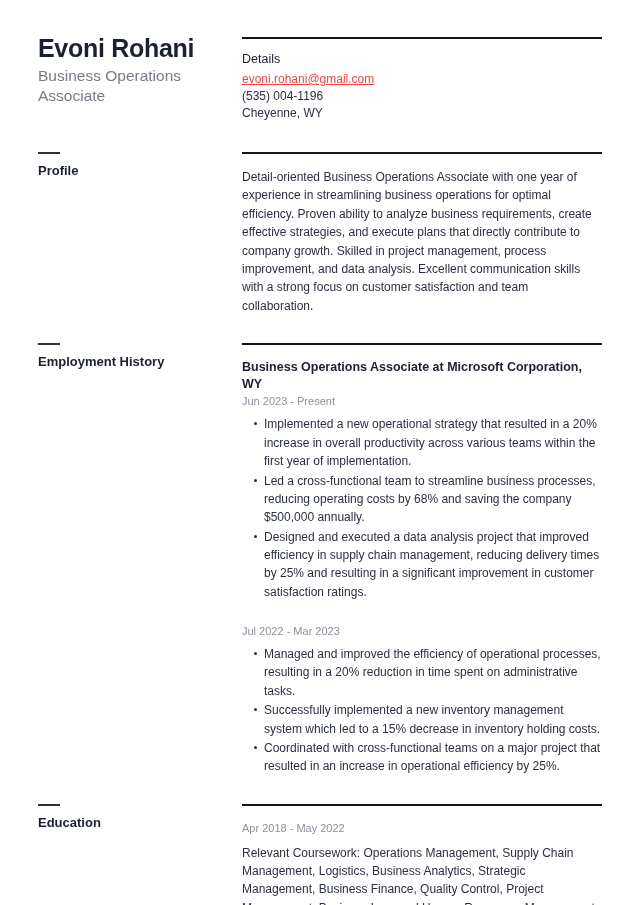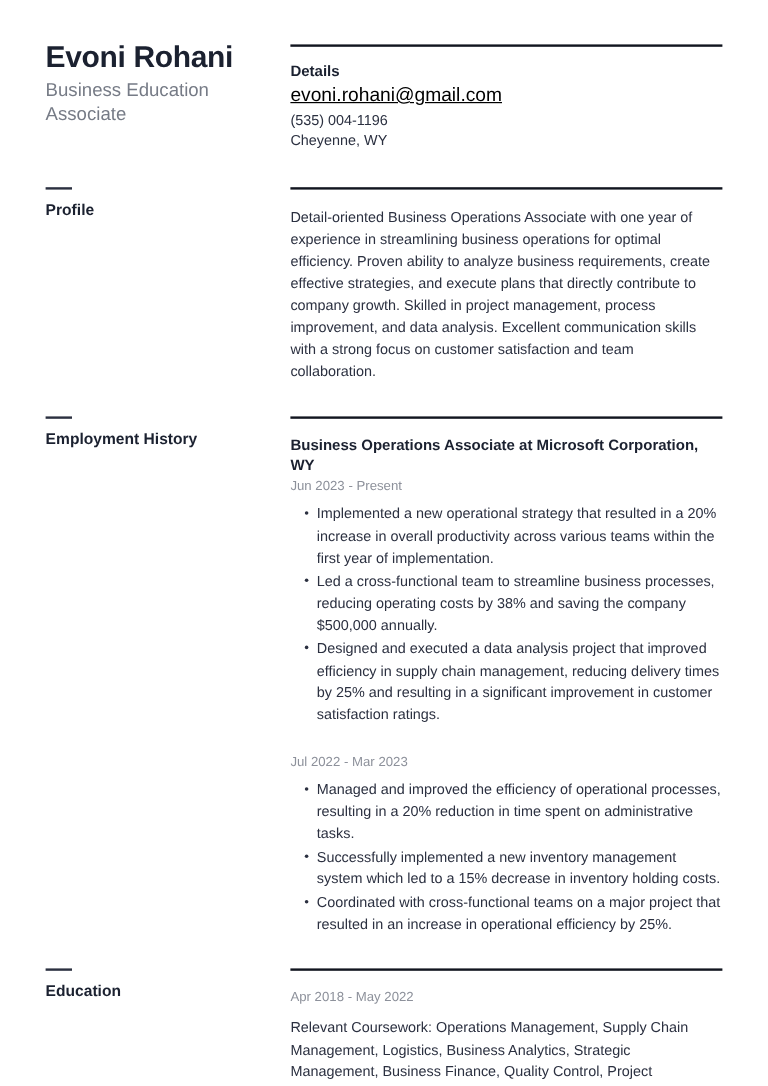--- a/index.html
+++ b/index.html
@@ -80,32 +80,32 @@
   }
   .rule {
     height: 2px;
     background: #11151f;
     width: 100%;
   }
 
   
   .details-heading {
     font-size: 12.5px;
-    font-weight: bold;
+    font-weight: normal;
     color: #1b2130;
     margin-bottom: 3px;
   }
   .details-line {
     font-size: 12px;
     line-height: 1.42;
     color: #2b3040;
   }
   a.link {
-    color: #000000;
-    font-size: 16px;
+    color: #ef4444;
+    font-size: 12px;
     line-height: 1.42;
   }
 
   
   .body-text {
     font-size: 12px;
     line-height: 1.53;
     color: #2b3040;
   }
   .entry-title {
@@ -159,21 +159,21 @@
   .right-pad { padding-top: 14px; }
 </style>
 </head>
 <body>
 
 <div class="page">
 
   <div class="header">
     <div class="header-left">
       <div class="name">Evoni Rohani</div>
-      <div class="job-title">Business Education Associate</div>
+      <div class="job-title">Business Operations Associate</div>
     </div>
     <div class="header-right">
       <div class="rule"></div>
       <div style="height:13px"></div>
       <div class="details-heading">Details</div>
       <div>
         <a class="link" href="#">evoni.rohani@gmail.com</a>
       </div>
       <div class="details-line">(535) 004-1196</div>
       <div class="details-line">Cheyenne, WY</div>
@@ -203,21 +203,21 @@
     </div>
     <div class="col-right">
       <div class="rule"></div>
       <div class="right-pad"></div>
 
       <div class="entry">
         <div class="entry-title">Business Operations Associate at Microsoft Corporation, WY</div>
         <div class="entry-date">Jun 2023 - Present</div>
         <ul class="bullets">
           <li>Implemented a new operational strategy that resulted in a 20% increase in overall productivity across various teams within the first year of implementation.</li>
-          <li>Led a cross-functional team to streamline business processes, reducing operating costs by 38% and saving the company $500,000 annually.</li>
+          <li>Led a cross-functional team to streamline business processes, reducing operating costs by 68% and saving the company $500,000 annually.</li>
           <li>Designed and executed a data analysis project that improved efficiency in supply chain management, reducing delivery times by 25% and resulting in a significant improvement in customer satisfaction ratings.</li>
         </ul>
       </div>
 
       <div class="entry">
         <div class="entry-date">Jul 2022 - Mar 2023</div>
         <ul class="bullets">
           <li>Managed and improved the efficiency of operational processes, resulting in a 20% reduction in time spent on administrative tasks.</li>
           <li>Successfully implemented a new inventory management system which led to a 15% decrease in inventory holding costs.</li>
           <li>Coordinated with cross-functional teams on a major project that resulted in an increase in operational efficiency by 25%.</li>

